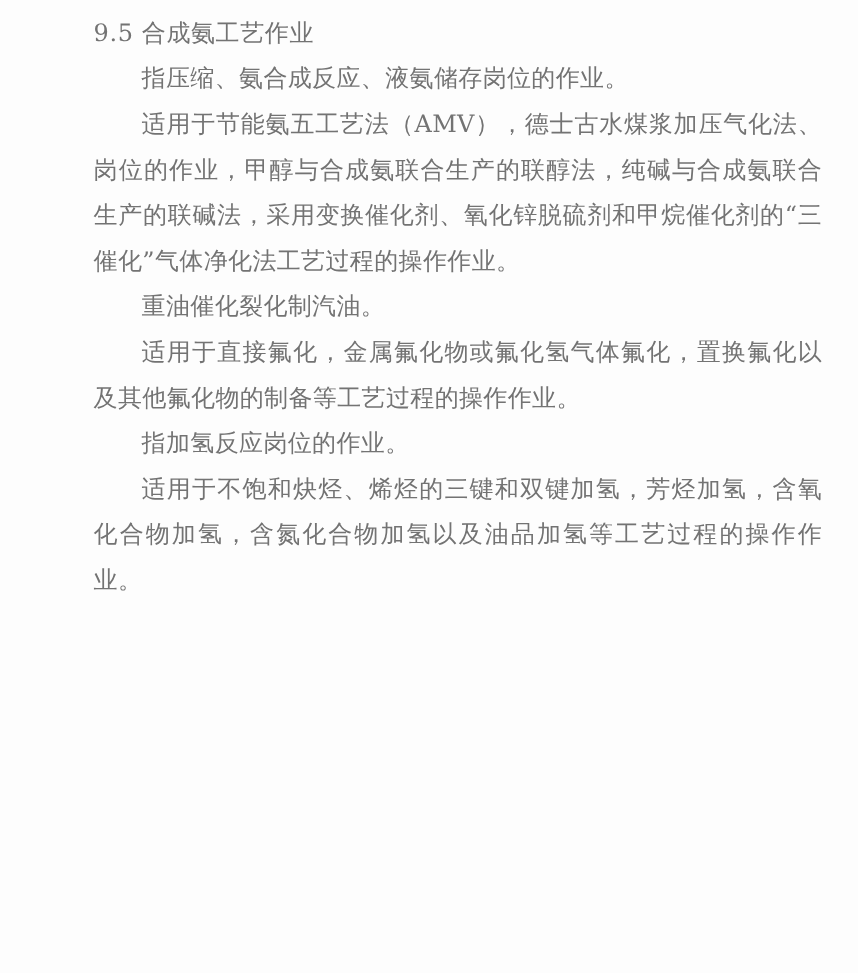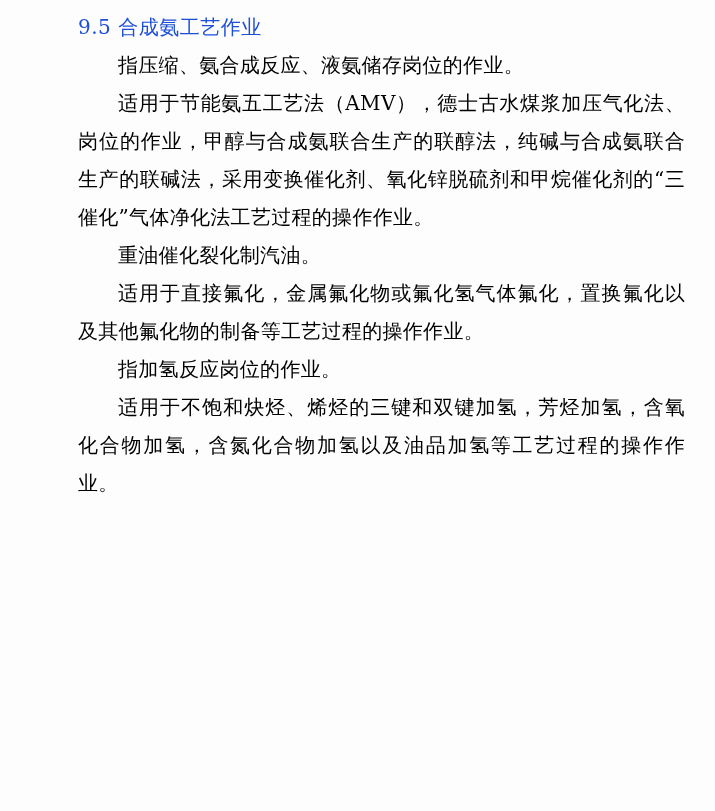--- a/index.html
+++ b/index.html
@@ -22,31 +22,31 @@
     padding: 8px 30px 0 78px;
     background: #fdfdfd;
   }
   .heading {
     font-size: 20px;
     line-height: 38px;
     letter-spacing: 0.5px;
     margin: 0;
     text-indent: 0;
     font-weight: 400;
-    color: #1d4ed8;
+    color: #737373;
   }
   .para {
     font-size: 20px;
     line-height: 38px;
     letter-spacing: 0.3px;
     margin: 0;
     text-indent: 2em;
     text-align: justify;
     text-justify: inter-ideograph;
-    color: #000000;
+    color: #737373;
   }
   .sec {
     margin-bottom: 0;
   }
 </style>
 </head>
 <body>
 
 <div class="page">
 

